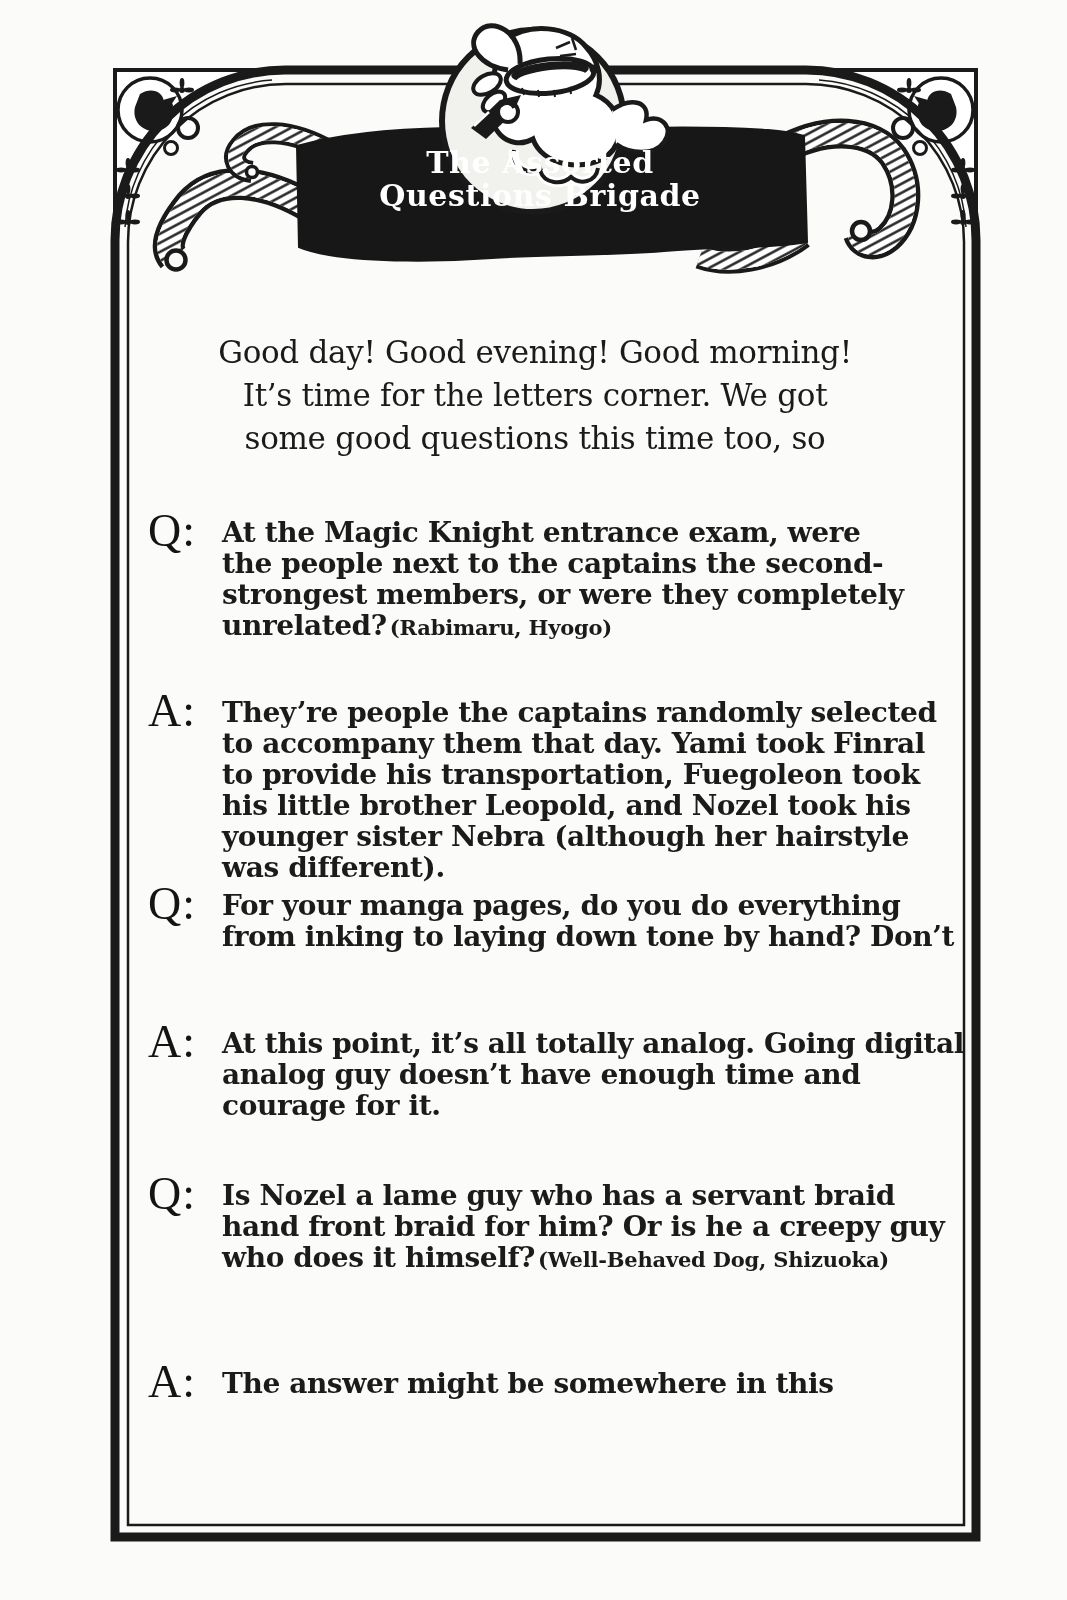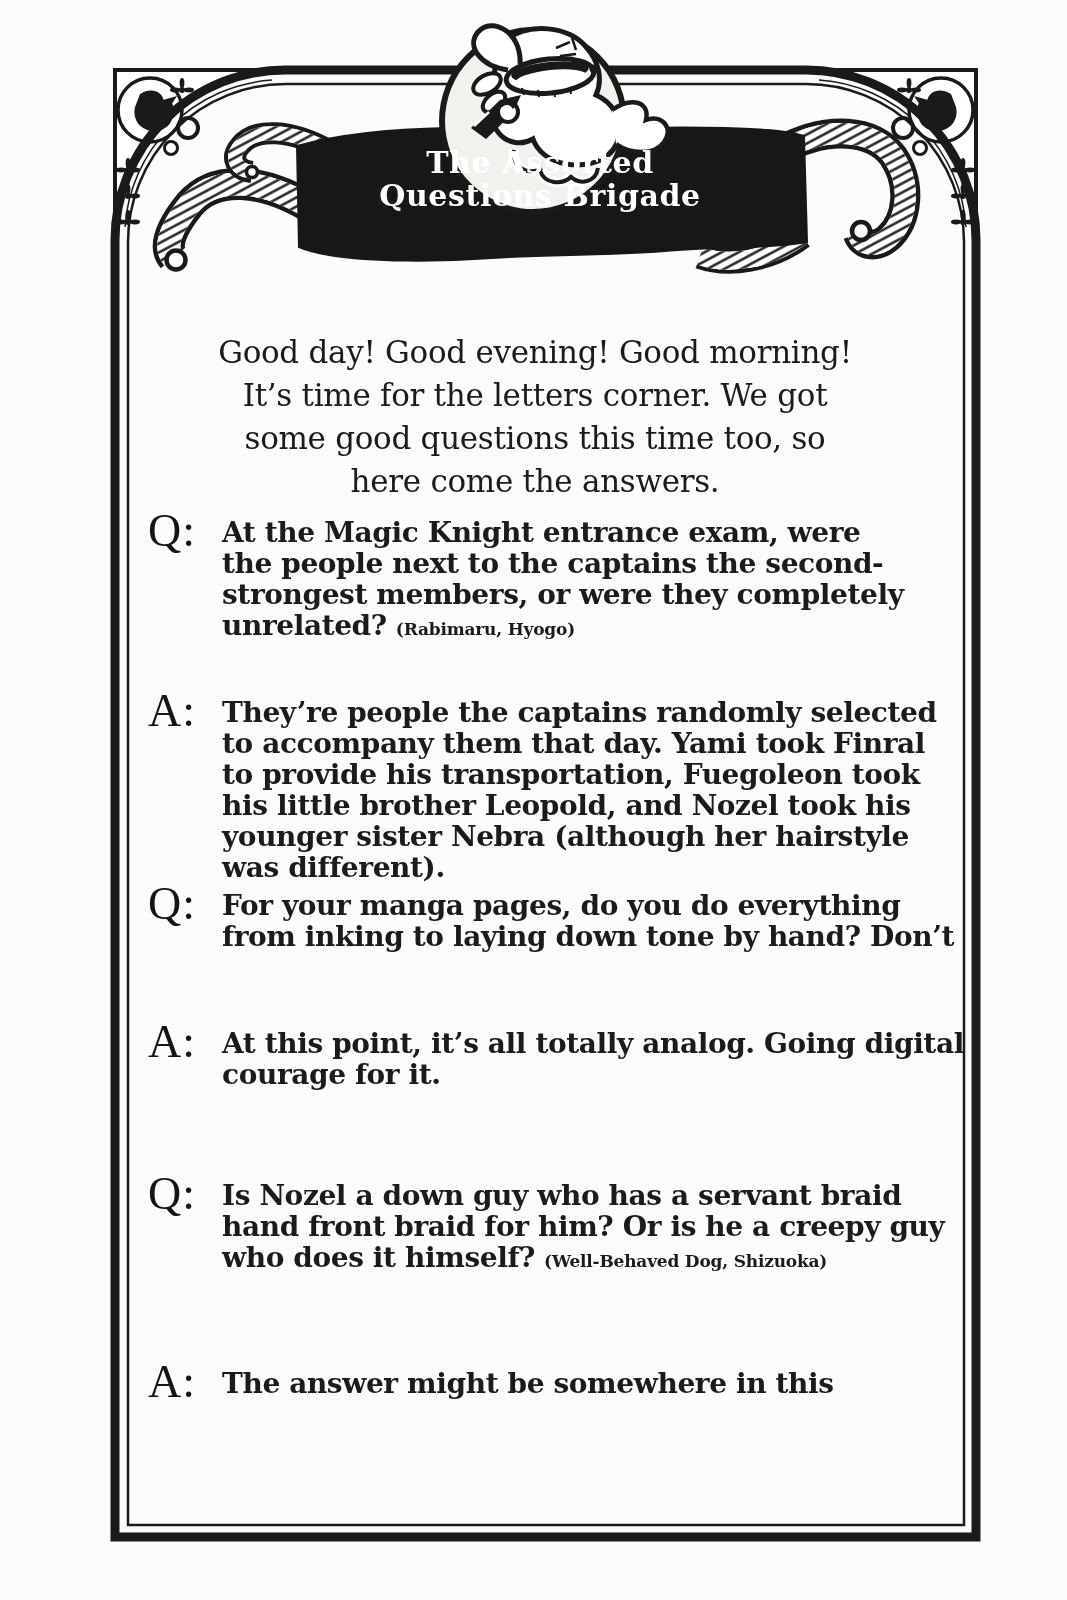--- a/index.html
+++ b/index.html
@@ -24,21 +24,21 @@
   .qa{position:absolute;left:148px;width:800px;}
   .qa-letter{
     position:absolute;left:0;top:-9px;
     font-family:"Liberation Serif",serif;
     font-size:46px;line-height:1;letter-spacing:1px;color:#141414;
   }
   .qa-lines{
     margin-left:74px;font-size:28px;line-height:31px;
     letter-spacing:-0.4px;white-space:nowrap;font-weight:700;
   }
-  .attribution{font-size:17px;letter-spacing:-0.2px;margin-left:9px;}
+  .attribution{font-size:21px;letter-spacing:-0.2px;margin-left:3px;}
 </style>
 </head>
 <body>
 
 <div class="stage">
 
   <svg class="art" width="1067" height="1600" viewBox="0 0 1067 1600">
     <defs>
       <pattern id="hatch" width="8" height="8" patternUnits="userSpaceOnUse" patternTransform="rotate(62)">
         <rect width="8" height="8" fill="#ffffff"></rect>
@@ -164,21 +164,20 @@
 
   <div class="banner-title">
     <div>The Assorted</div>
     <div>Questions Brigade</div>
   </div>
 
   <div class="intro">
     <div>Good day! Good evening! Good morning!</div>
     <div>It’s time for the letters corner. We got</div>
     <div>some good questions this time too, so</div>
-    <div>here come the answers.</div>
   </div>
 
   <div class="qa" style="top:517px">
     <span class="qa-letter">Q:</span>
     <div class="qa-lines">
       <div>At the Magic Knight entrance exam, were</div>
       <div>the people next to the captains the second-</div>
       <div>strongest members, or were they completely</div>
       <div>
         <span>unrelated?</span><span class="attribution">(Rabimaru, Hyogo)</span>
@@ -203,28 +202,29 @@
     <div class="qa-lines">
       <div>For your manga pages, do you do everything</div>
       <div>from inking to laying down tone by hand? Don’t</div>
     </div>
   </div>
 
   <div class="qa" style="top:1028px">
     <span class="qa-letter">A:</span>
     <div class="qa-lines">
       <div>At this point, it’s all totally analog. Going digital</div>
+      <div>analog guy doesn’t have enough time and</div>
       <div>courage for it.</div>
     </div>
   </div>
 
   <div class="qa" style="top:1180px">
     <span class="qa-letter">Q:</span>
     <div class="qa-lines">
-      <div>Is Nozel a down guy who has a servant braid</div>
+      <div>Is Nozel a lame guy who has a servant braid</div>
       <div>hand front braid for him? Or is he a creepy guy</div>
       <div>
         <span>who does it himself?</span><span class="attribution">(Well-Behaved Dog, Shizuoka)</span>
       </div>
     </div>
   </div>
 
   <div class="qa" style="top:1368px">
     <span class="qa-letter">A:</span>
     <div class="qa-lines">

